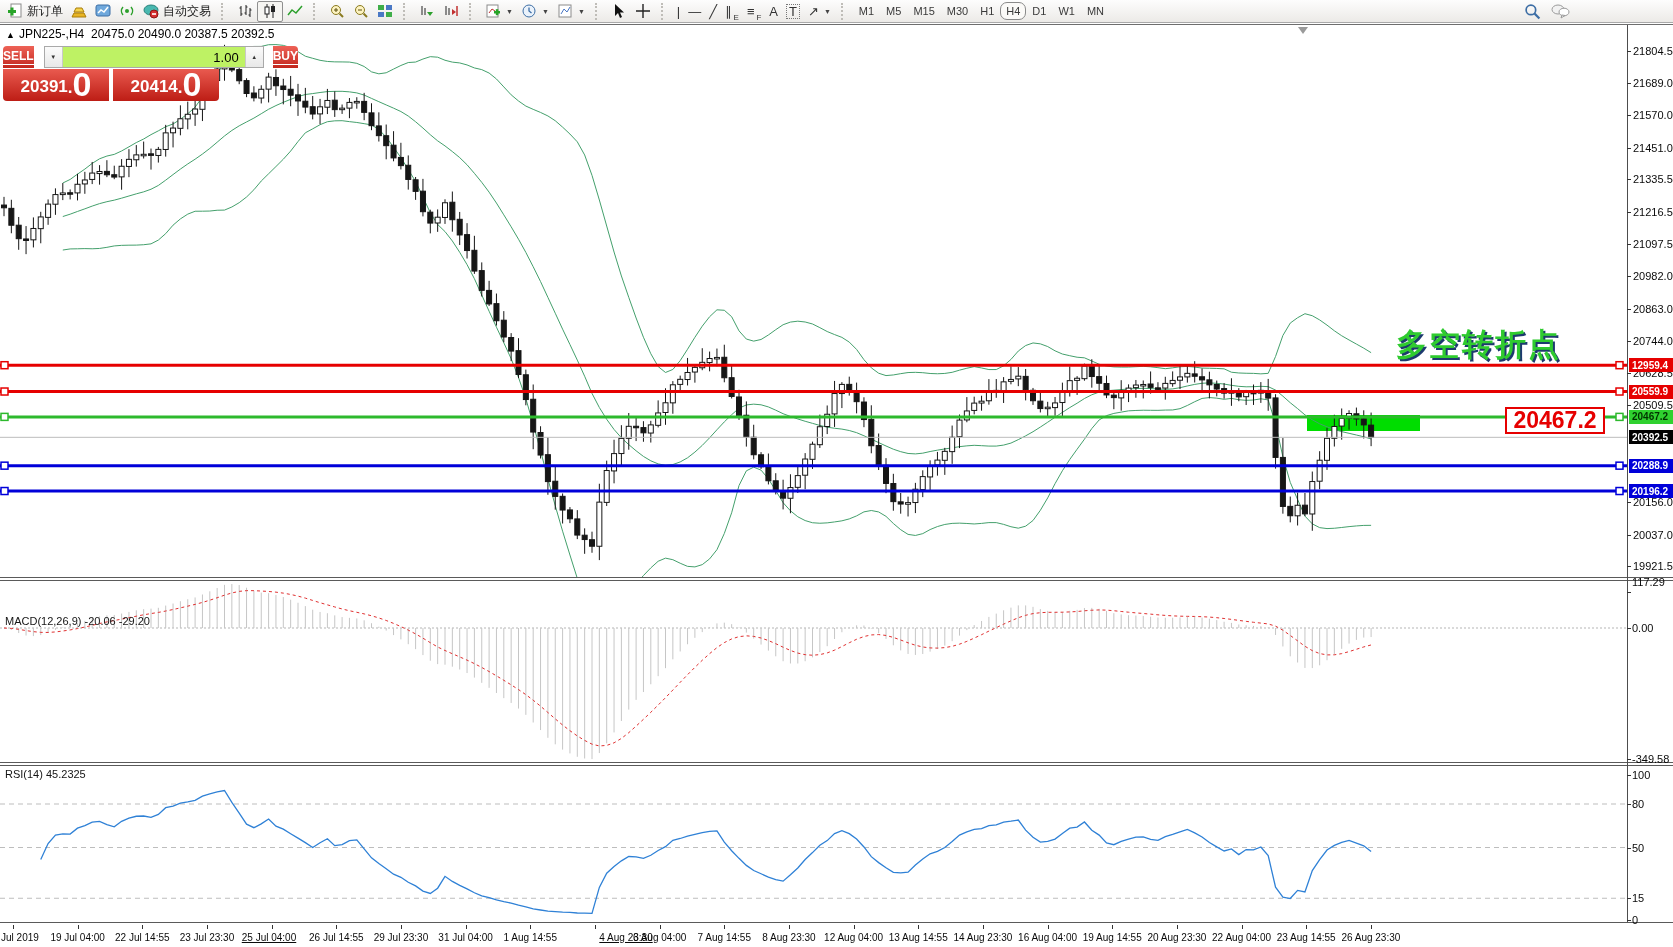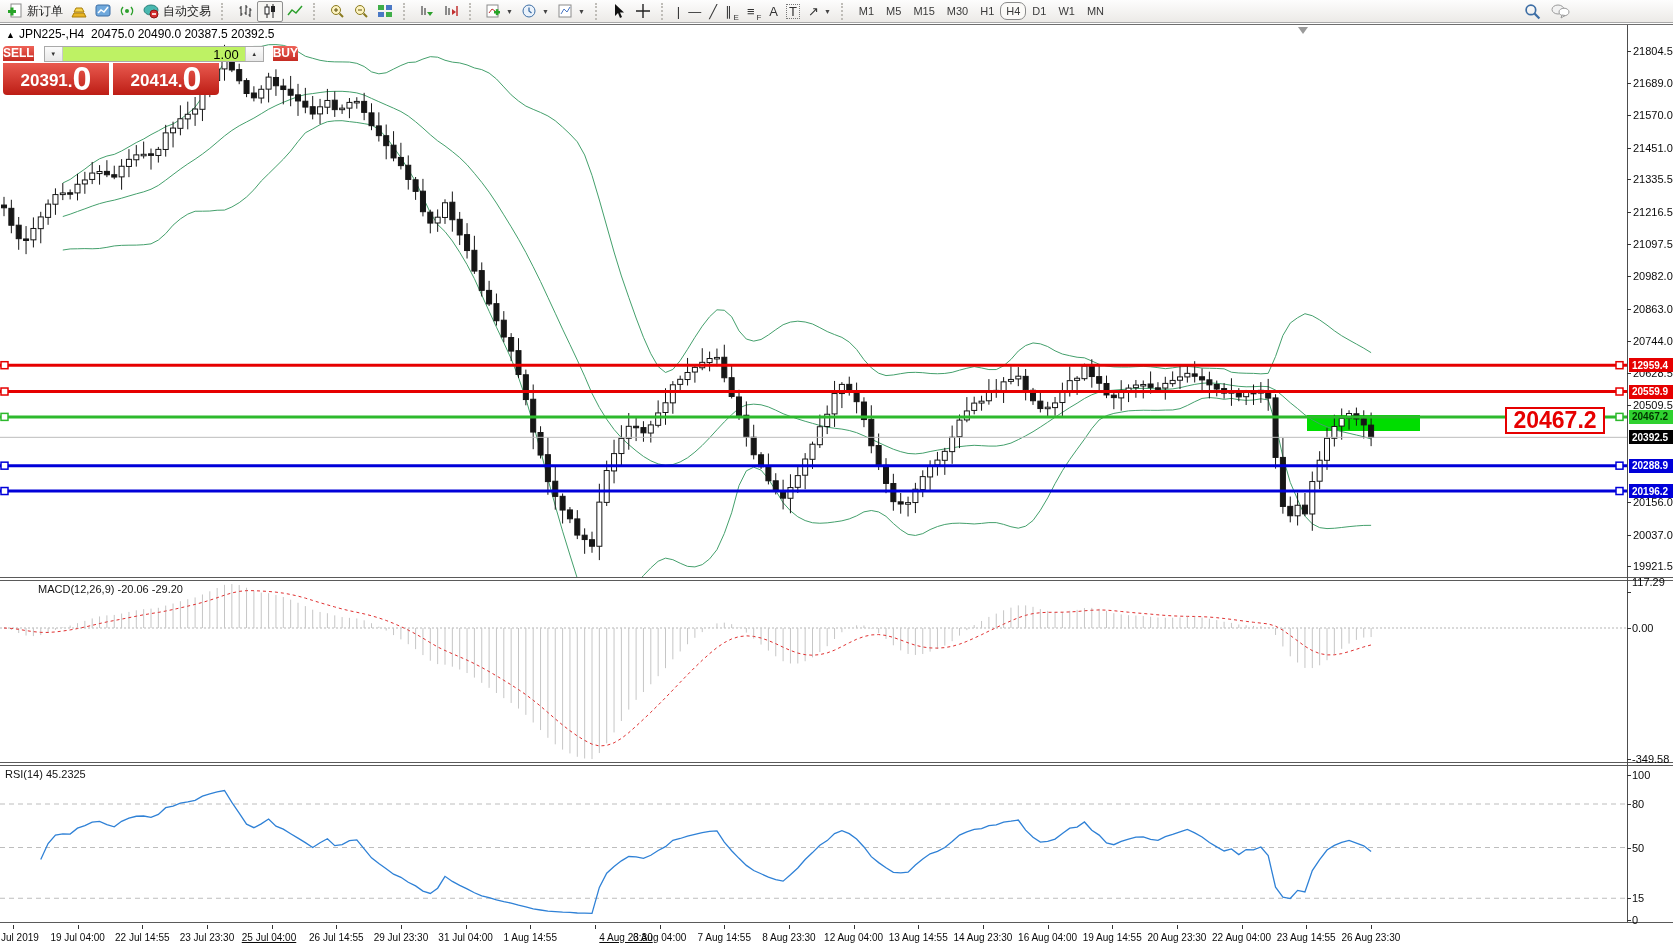--- a/index.html
+++ b/index.html
@@ -17,21 +17,21 @@
   .subletter{font-size:8px;color:#333;margin-left:-2px;align-self:flex-end;}
   .caret{font-size:7px;color:#444;margin-left:1px;}
   .tf{font-size:11px;color:#3a3a3a;padding:3px 6px;}
   .tf.active{border:1px solid #8a8a8a;border-radius:7px;background:#fbfaf8;padding:2px 5px;}
   .tb-right{margin-left:auto;margin-right:100px;display:flex;gap:10px;align-items:center;}
   
   .chart-title{position:absolute;left:6px;top:27px;font-size:12px;color:#000;z-index:30;}
   .chart-title .mk{font-size:9px;margin-right:4px;}
   
   .ock{position:absolute;left:3px;top:46px;width:216px;height:63px;z-index:40;}
-  .ock-row1{display:flex;height:16px;align-items:stretch;justify-content:space-between;}
+  .ock-row1{display:flex;height:22px;align-items:stretch;justify-content:space-between;}
   .ock-btn{background:linear-gradient(#ee6257,#c2271e);color:#fff;font-weight:bold;font-size:12px;
     display:flex;align-items:center;justify-content:center;}
   .sellbtn{width:43px;border-radius:4px 0 0 0;margin-right:10px;}
   .buybtn{width:46px;border-radius:0 4px 0 0;margin-left:9px;}
   .ock-btn span{border-bottom:1px solid #fff;padding-bottom:1px;}
   .spin{flex:1;display:flex;border:1px solid #a9a9a9;background:#fff;box-sizing:border-box;}
   .spin-btn{width:17px;background:linear-gradient(#fbfbfb,#e8e8e8);display:flex;align-items:center;
     justify-content:center;font-size:6px;color:#333;}
   .spin-btn.dn{border-right:1px solid #c9c9c9;}
   .spin-btn.up{border-left:1px solid #c9c9c9;}
@@ -981,21 +981,21 @@
       <div class="ttm" style="left: 1176.88px;"></div>
       <div class="ttick" style="left: 1176.88px;">20 Aug 23:30</div>
       <div class="ttm" style="left: 1241.54px;"></div>
       <div class="ttick" style="left: 1241.54px;">22 Aug 04:00</div>
       <div class="ttm" style="left: 1306.2px;"></div>
       <div class="ttick" style="left: 1306.2px;">23 Aug 14:55</div>
       <div class="ttm" style="left: 1370.86px;"></div>
       <div class="ttick" style="left: 1370.86px;">26 Aug 23:30</div>
     </div>
 
-  <div class="indlabel" style="top:583px;margin-left:33px;">
+  <div class="indlabel" style="top:615px;">
     <span>MACD(12,26,9)</span>&nbsp;<span>-20.06 -29.20</span>
   </div>
   <div class="indlabel" style="top:768px;">
     <span>RSI(14)</span>&nbsp;<span>45.2325</span>
   </div>
   <div id="indaxis">
       <div class="ptm" style="top: 592px;"></div>
       <div class="ind-axis-label" style="top: 576px;">117.29</div>
       <div class="ptm" style="top: 628px;"></div>
       <div class="ind-axis-label" style="top: 622px;">0.00</div>
@@ -1006,15 +1006,16 @@
       <div class="ptm" style="top: 804px;"></div>
       <div class="ind-axis-label" style="top: 798px;">80</div>
       <div class="ptm" style="top: 847.5px;"></div>
       <div class="ind-axis-label" style="top: 841.5px;">50</div>
       <div class="ptm" style="top: 898.25px;"></div>
       <div class="ind-axis-label" style="top: 892.25px;">15</div>
       <div class="ptm" style="top: 920px;"></div>
       <div class="ind-axis-label" style="top: 914px;">0</div>
     </div>
 
+  <div class="turning">多空转折点</div>
   <div class="biglabel">20467.2</div>
 
 </div>
 
 </body></html>

